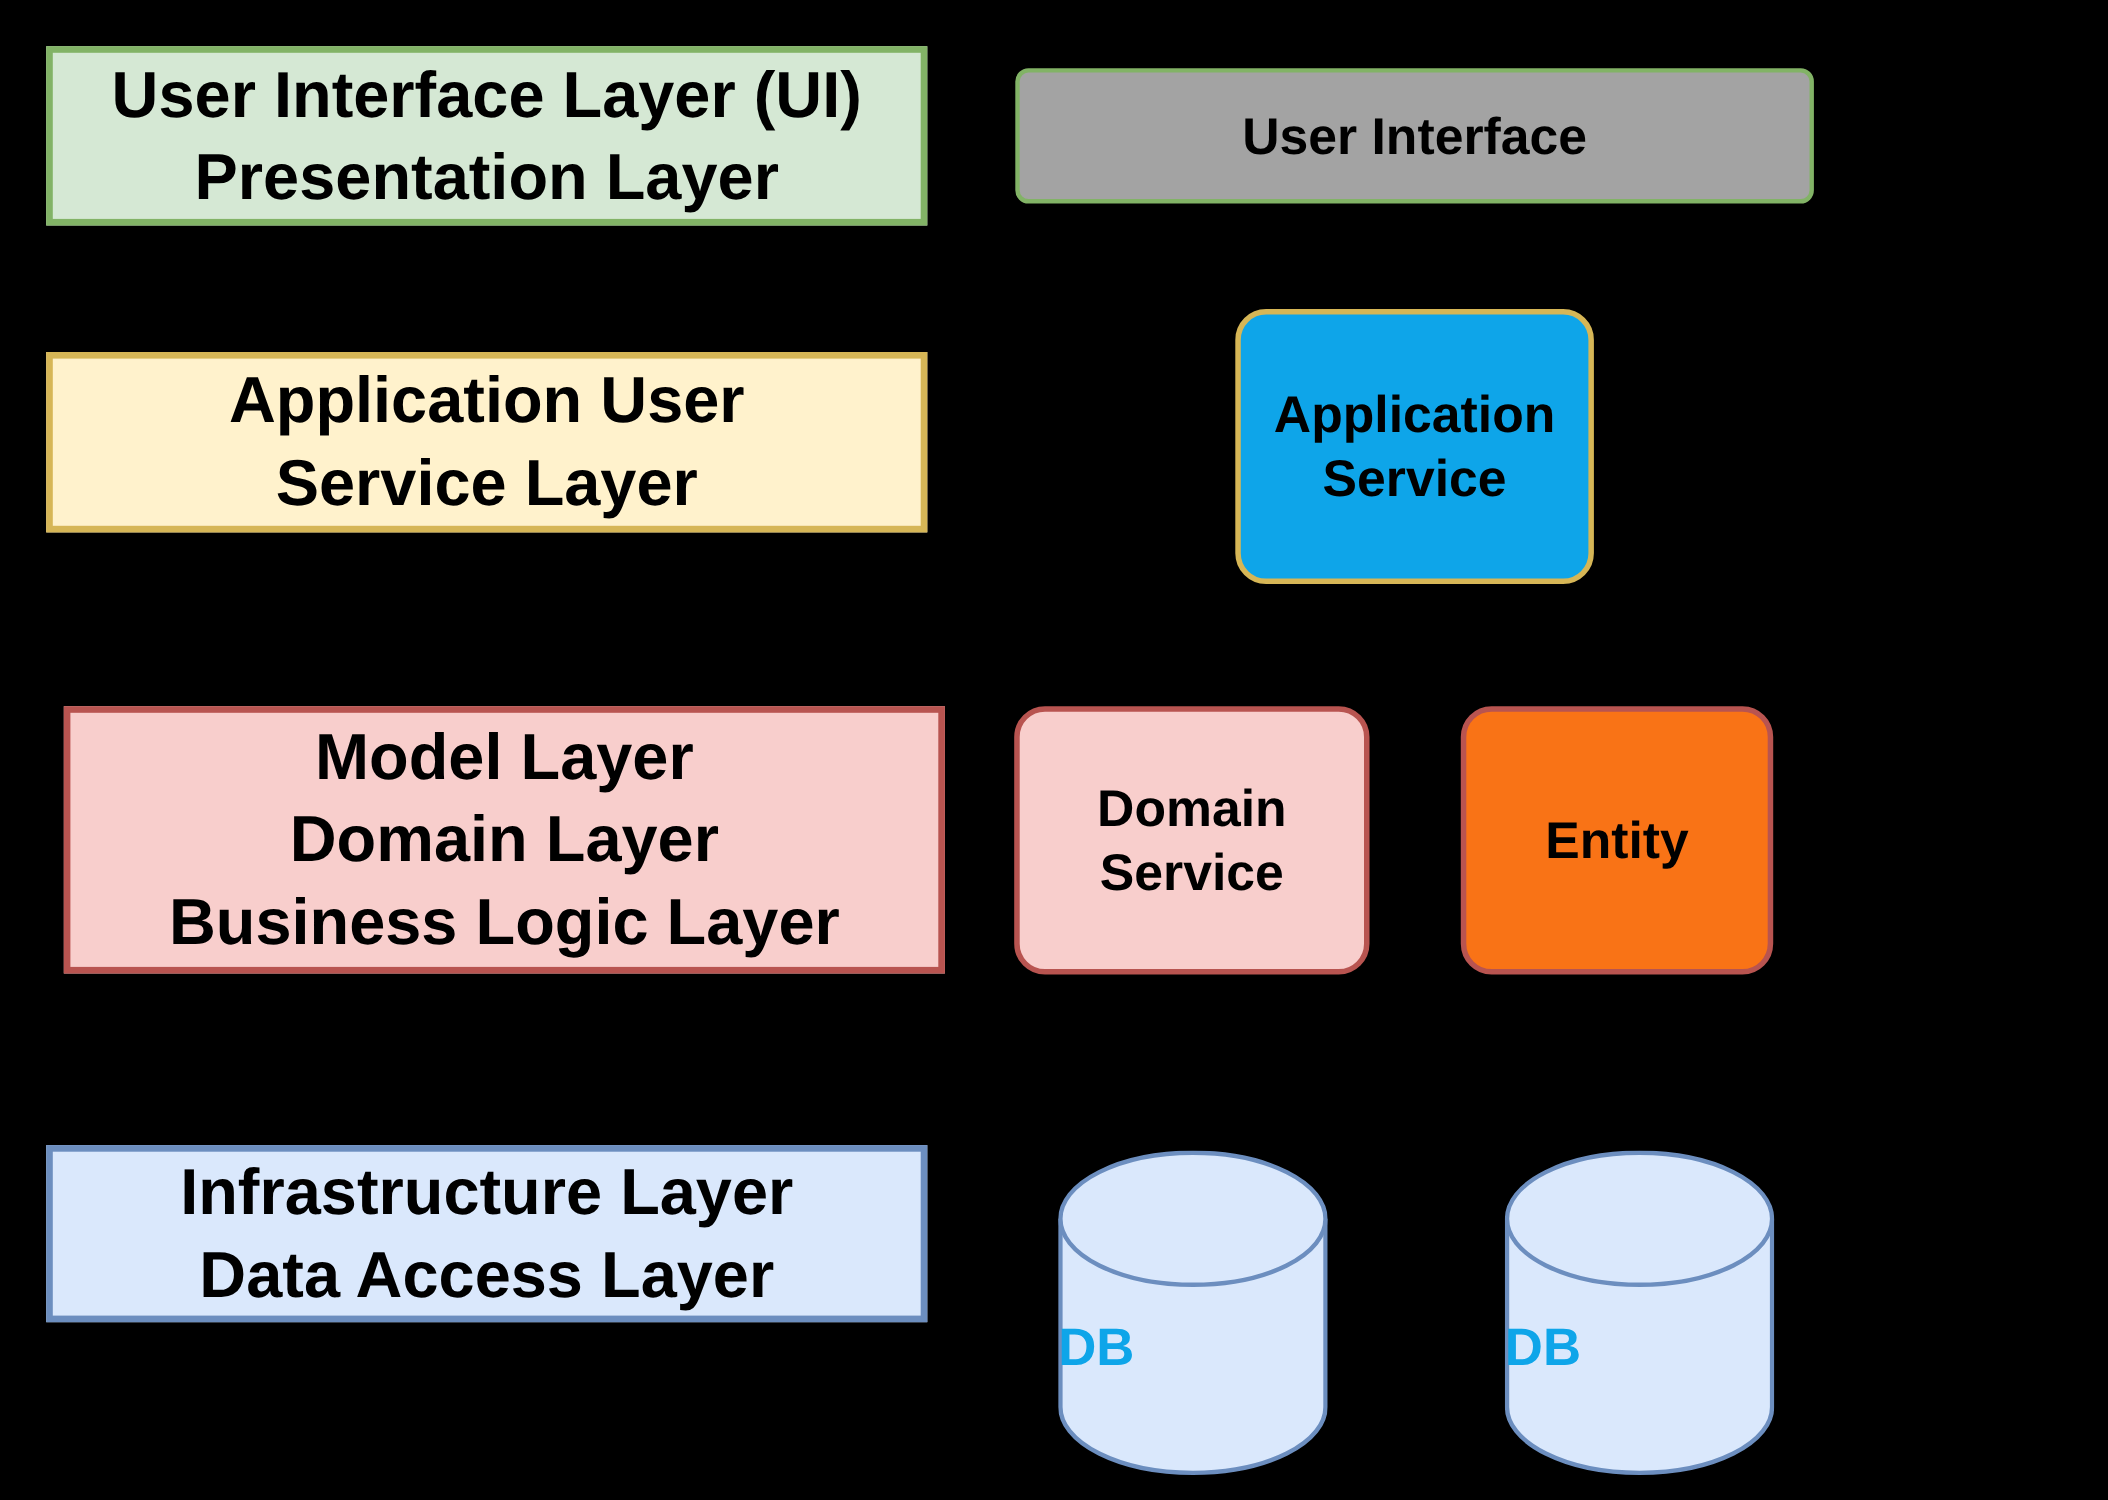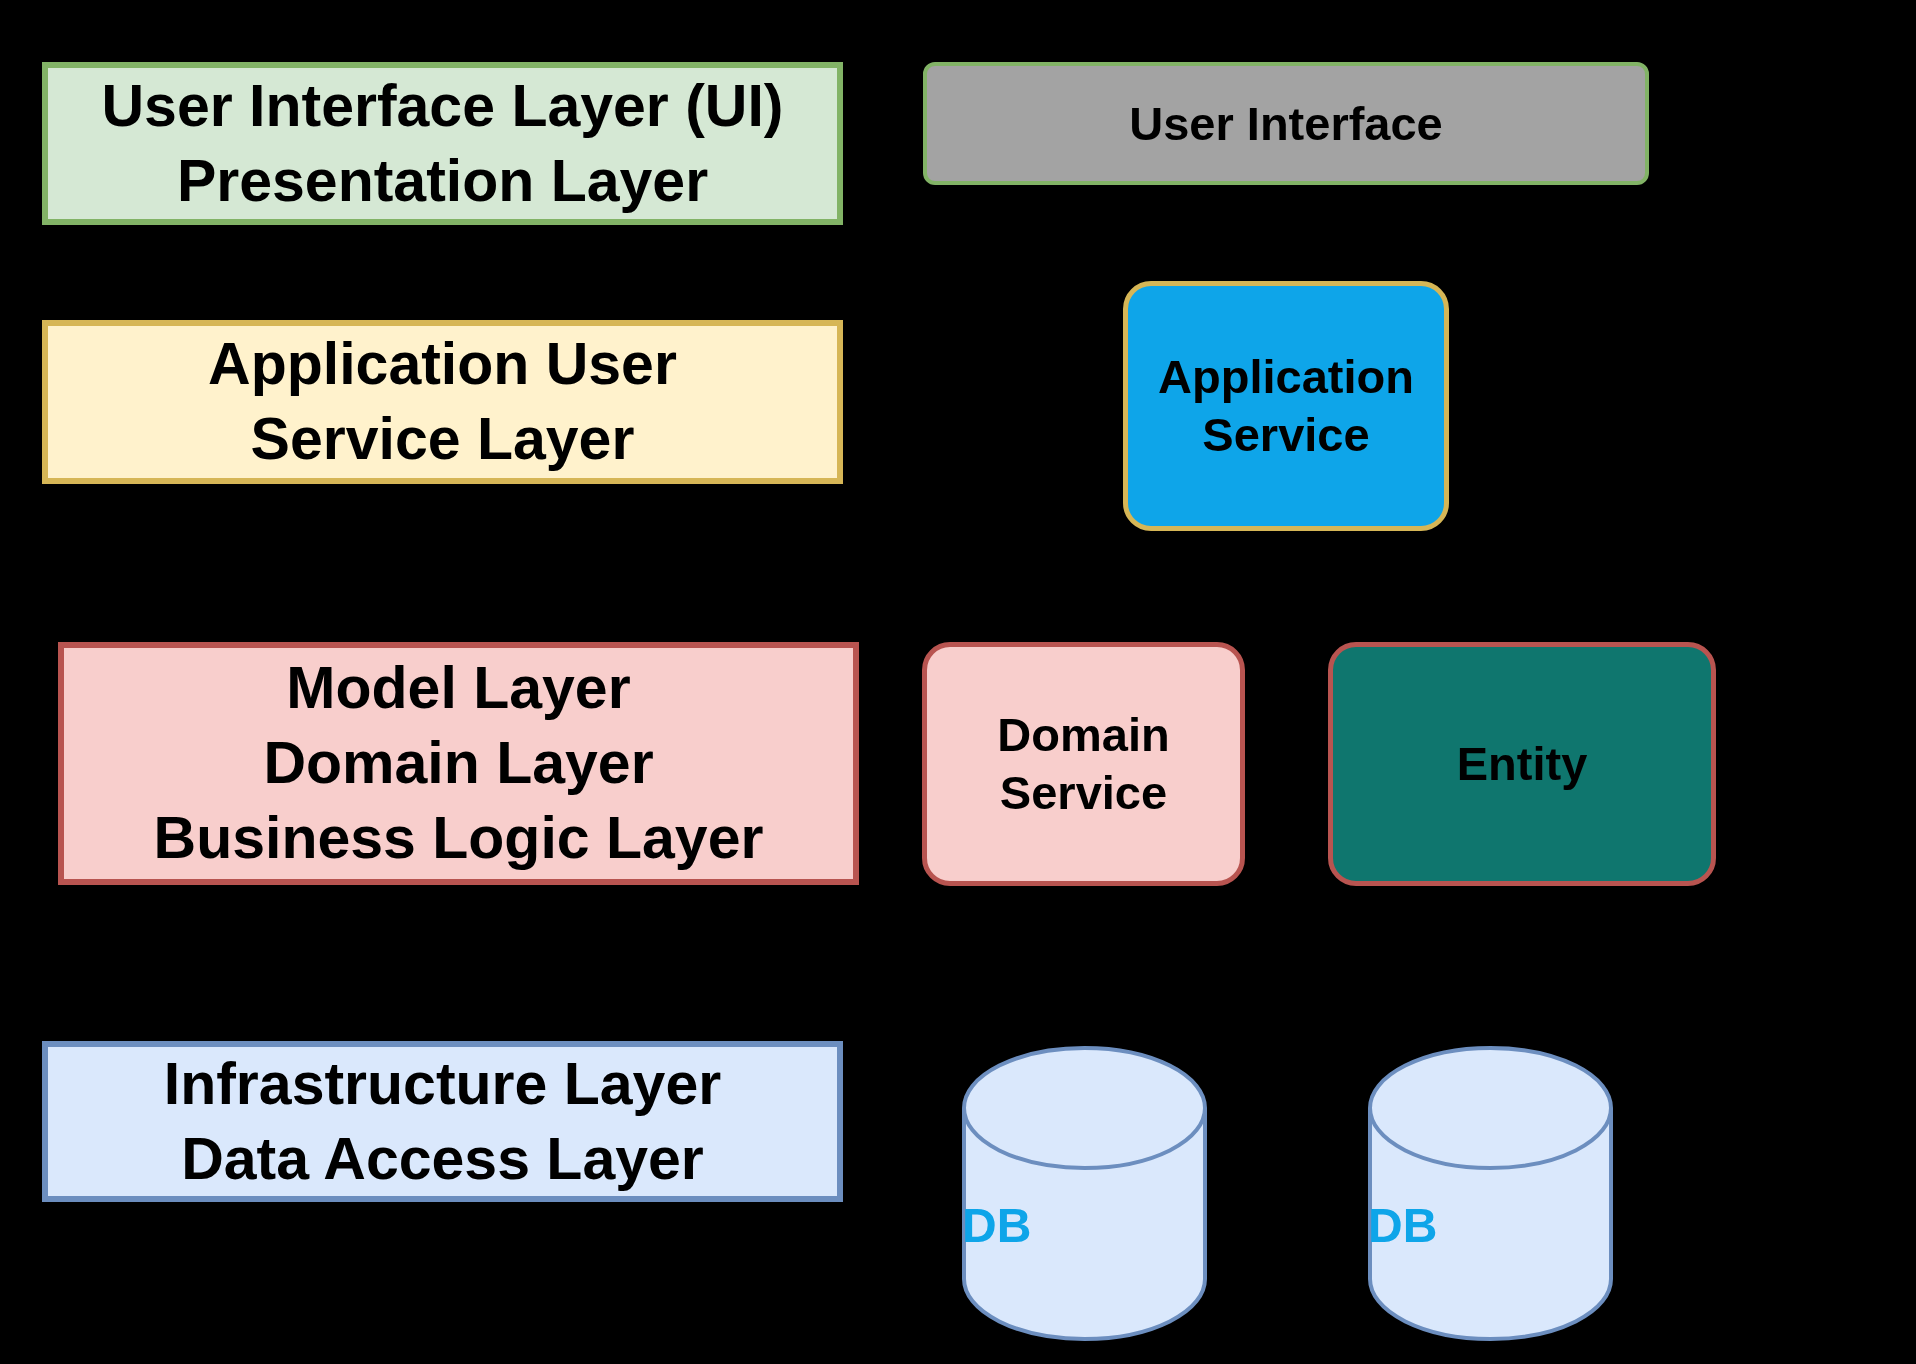--- a/index.html
+++ b/index.html
@@ -8,30 +8,30 @@
     font-family:"Liberation Sans", sans-serif;overflow:hidden;
   }
   .box{
     position:absolute;display:flex;flex-direction:column;
     justify-content:center;align-items:center;text-align:center;
     color:#000;font-weight:bold;box-sizing:border-box;
   }
   
   .layer{width:801px;left:42px;border-style:solid;border-width:6px;
          font-size:59px;line-height:75px;letter-spacing:0px;}
-  .layer-green {top:42px;  height:163px;background:#d5e8d4;border-color:#82b366;margin-top:20px;}
+  .layer-green {top:42px;  height:163px;background:#d5e8d4;border-color:#82b366;}
   .layer-yellow{top:320px; height:164px;background:#fff2cc;border-color:#d6b656;}
   .layer-red   {top:642px; height:243px;background:#f8cecc;border-color:#b85450;margin-left:16px;}
   .layer-blue  {top:1041px;height:161px;background:#dae8fc;border-color:#6c8ebf;}
   
   .node{font-size:47px;line-height:58px;border-style:solid;}
   .node-ui    {left:923px; top:62px; width:726px;height:123px;background:#a3a3a3;border-color:#82b366;border-width:4px;border-radius:12px;}
   .node-app   {left:1123px;top:281px;width:326px;height:250px;background:#0ea5e9;border-color:#d6b656;border-width:5px;border-radius:28px;}
   .node-domain{left:922px; top:642px;width:323px;height:244px;background:#f8cecc;border-color:#b85450;border-width:5px;border-radius:28px;}
-  .node-entity{left:1328px;top:642px;width:388px;height:244px;background:#0f766e;border-color:#b85450;border-width:5px;border-radius:28px;}
+  .node-entity{left:1328px;top:642px;width:284px;height:244px;background:#f97316;border-color:#b85450;border-width:5px;border-radius:28px;}
   
   .cyl{position:absolute;width:245px;height:297px;}
   .cyl-1{left:962px;top:1046px;}
   .cyl-2{left:1368px;top:1046px;}
   .cyl svg{position:absolute;left:0;top:0;display:block;}
   .cyl .db-label{
     position:absolute;left:0;top:152px;width:100%;
     font-size:48px;font-weight:bold;color:#0ea5e9;line-height:56px;
   }
   .line{display:block;}

